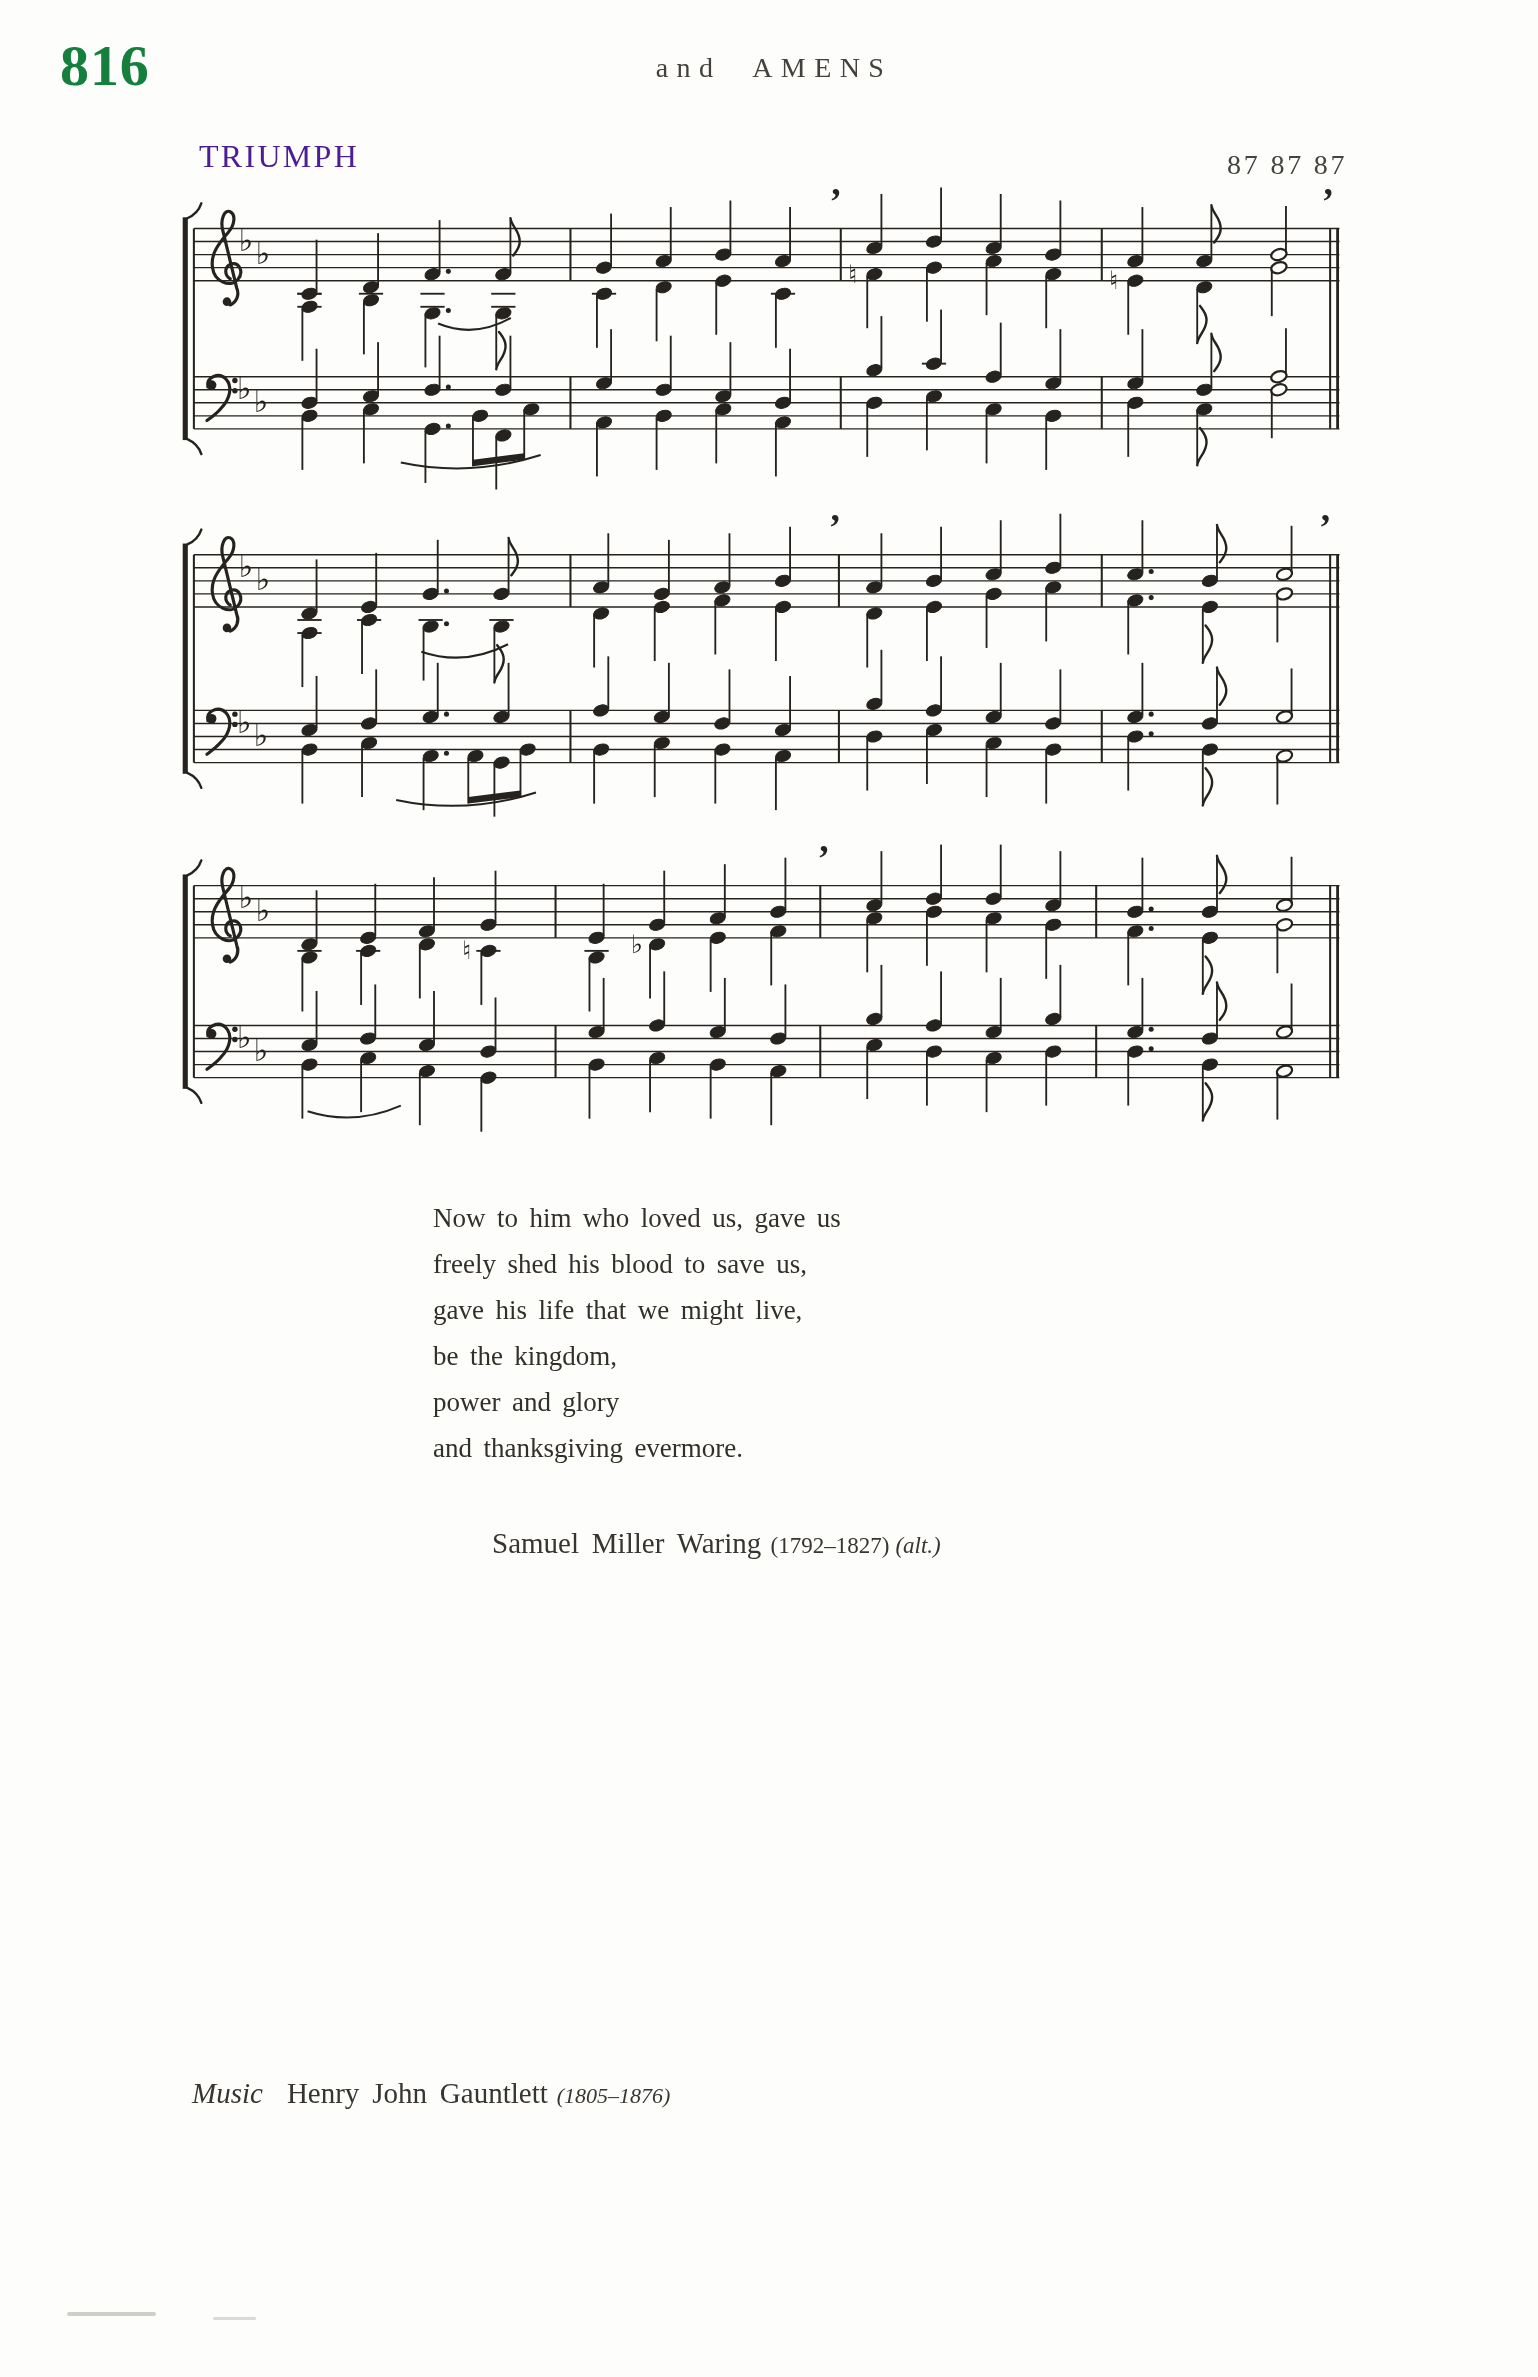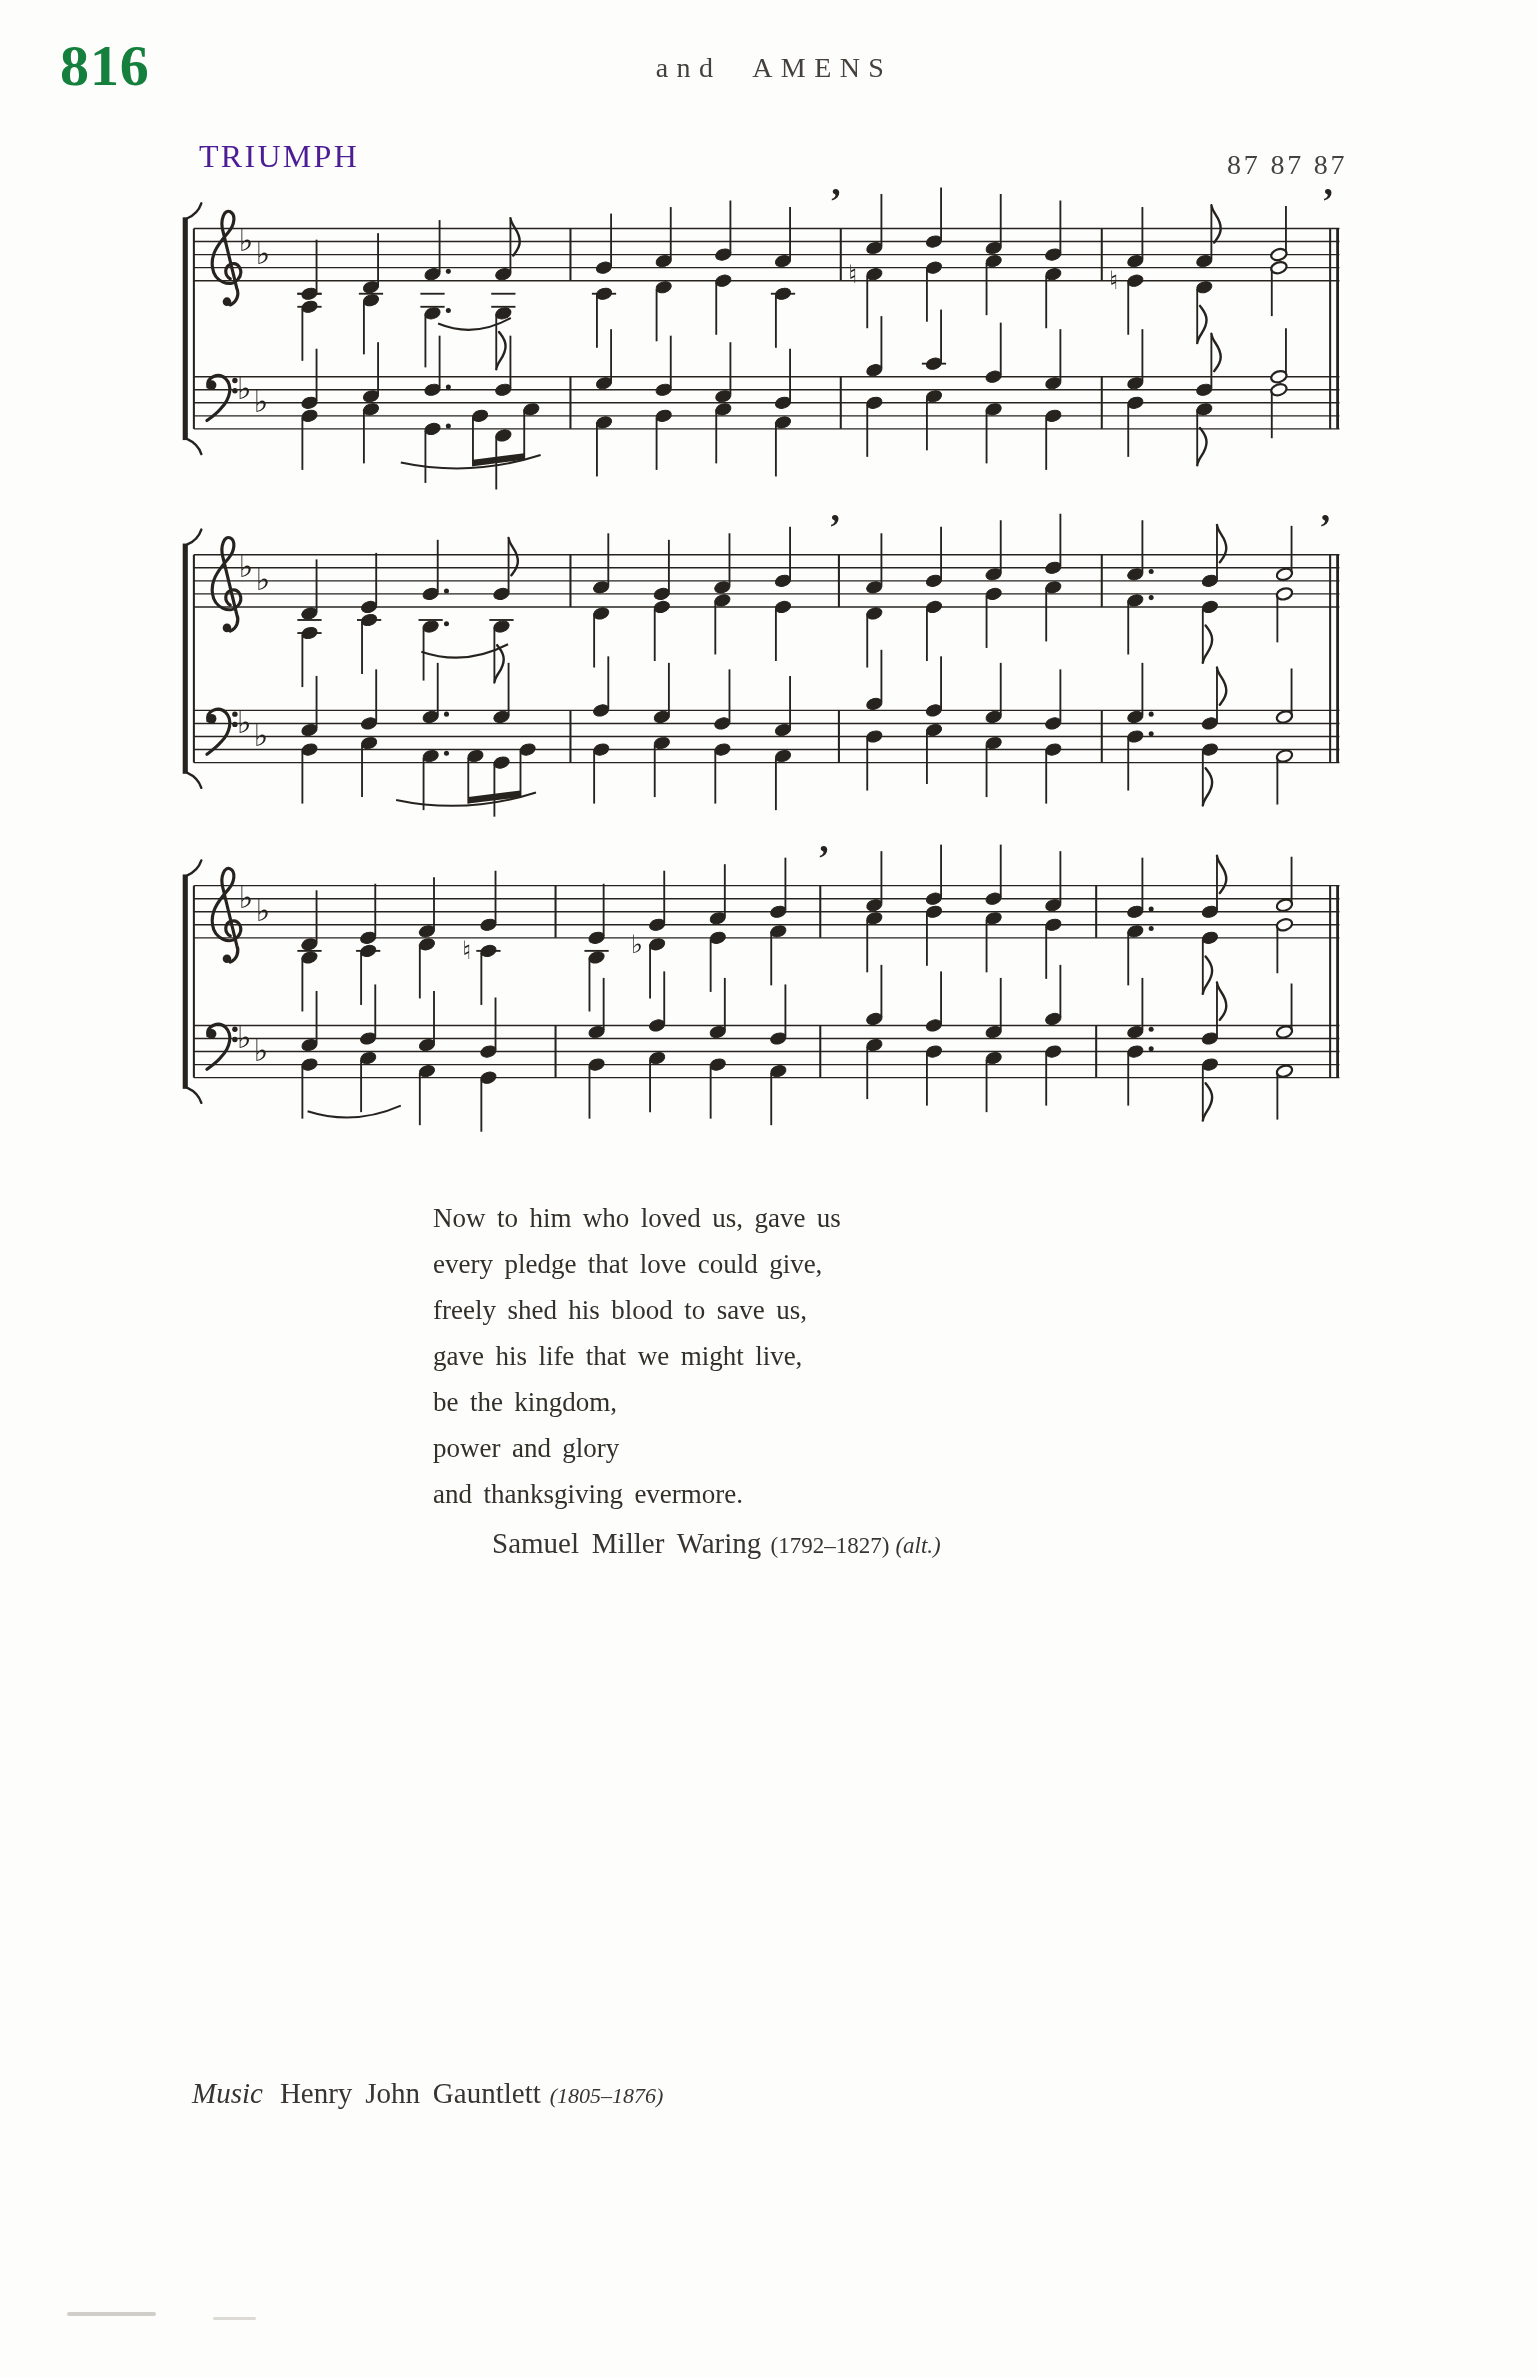--- a/index.html
+++ b/index.html
@@ -12,21 +12,21 @@
                letter-spacing:8.4px;word-spacing:17px;}
   #tune-name{left:199px;top:138px;font-size:32px;color:#4c1d95;letter-spacing:2.3px;}
   #meter{left:1227px;top:149px;font-size:28px;color:#46433e;letter-spacing:2.8px;}
   #music-wrap{left:0;top:0;width:1538px;height:1212px;}
   #verse{left:433px;top:1195px;font-size:27px;line-height:46px;color:#33302a;word-spacing:4.7px;}
   #attribution{left:492px;top:1527px;color:#38342f;}
   #attribution .name{font-size:29px;word-spacing:5.6px;}
   #attribution .dates{font-size:23px;margin-left:9.3px;}
   #attribution .alt{font-size:23px;font-style:italic;margin-left:6px;text-align:right;}
   #music-credit{left:192px;top:2077px;color:#38342f;}
-  #music-credit .label{font-size:29px;font-style:italic;margin-right:17px;}
+  #music-credit .label{font-size:29px;font-style:italic;margin-right:24px;}
   #music-credit .name{font-size:29px;word-spacing:5.6px;}
   #music-credit .dates{font-size:22px;margin-left:9px;font-style:italic;}
   .scan-dash{background:#cfcec9;border-radius:1.9px;}
   #dash-a{left:67px;top:2312px;width:89px;height:3.7px;}
   #dash-b{left:213px;top:2317px;width:43px;height:2.8px;background:#dbdad5;}
 </style>
 </head>
 <body>
 
 <div id="hymn-number" class="abs">816</div>
@@ -614,21 +614,20 @@
           <line x1="1370.4" y1="1151" x2="1370.4" y2="1201" stroke="#26231f" stroke-width="2"></line>
         </g>
         <path d="M 330 1192 Q 380 1208 430 1186" stroke="#26231f" stroke-width="2.2" fill="none"></path>
         <text x="877" y="934" fill="#26231f" font-size="40" font-family="&quot;Liberation Serif&quot;, serif" font-weight="bold">’</text>
       </g>
     </svg>
 </div>
 
 <div id="verse" class="abs">
   <div>Now to him who loved us, gave us</div>
-  <div>every pledge that love could give,</div>
   <div>freely shed his blood to save us,</div>
   <div>gave his life that we might live,</div>
   <div>be the kingdom,</div>
   <div>power and glory</div>
   <div>and thanksgiving evermore.</div>
 </div>
 
 <div id="attribution" class="abs">
   <span class="name">Samuel Miller Waring</span><span class="dates">(1792–1827)</span><span class="alt">(alt.)</span>
 </div>

